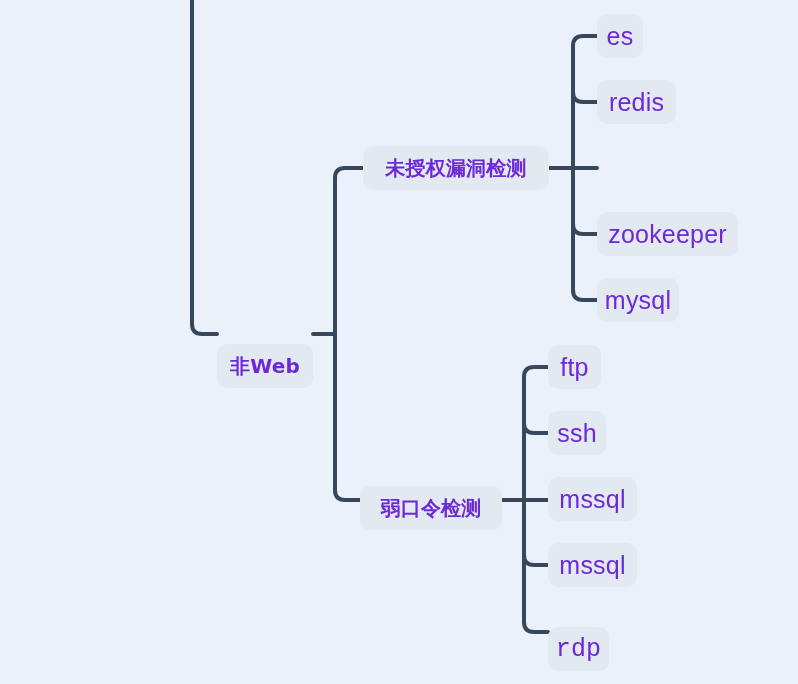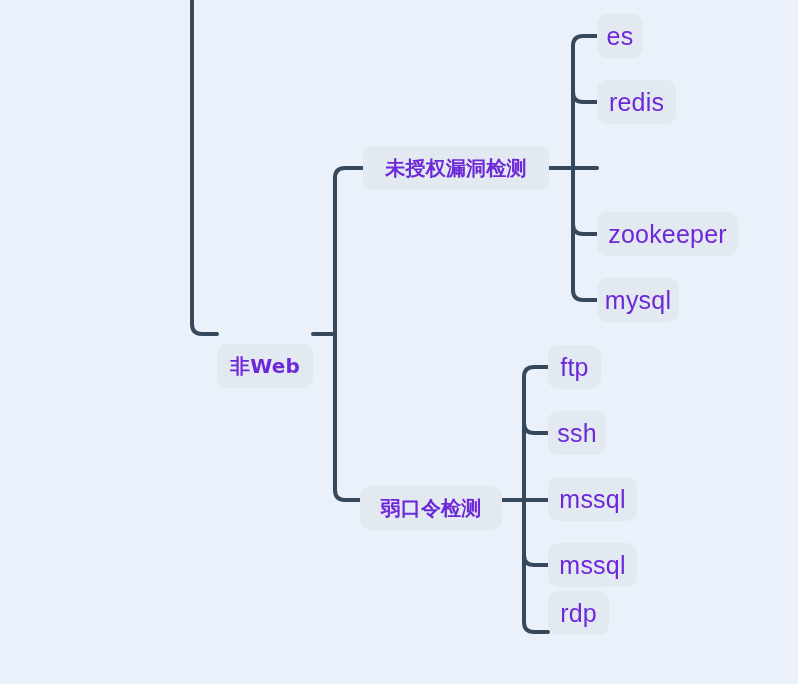--- a/index.html
+++ b/index.html
@@ -103,15 +103,15 @@
   <div class="node node-leaf" style="left:597px; top:80px; width:79px;">redis</div>
   <div class="node node-leaf" style="left:597px; top:212px; width:141px;">zookeeper</div>
   <div class="node node-leaf" style="left:597px; top:278px; width:82px;">mysql</div>
 
   <div class="node node-branch node-cjk" style="left:360px; top:486px; width:142px;">弱口令检测</div>
 
   <div class="node node-leaf" style="left:548px; top:345px; width:53px;">ftp</div>
   <div class="node node-leaf" style="left:548px; top:411px; width:58px;">ssh</div>
   <div class="node node-leaf" style="left:548px; top:477px; width:89px;">mssql</div>
   <div class="node node-leaf" style="left:548px; top:543px; width:89px;">mssql</div>
-  <div class="node node-leaf" style="left:548px; top:591px; width:61px;">rdp</div>
+  <div class="node node-leaf" style="left:548px; top:627px; width:61px;font-family:Liberation Mono, monospace;">rdp</div>
 
 </div>
 
 </body></html>

